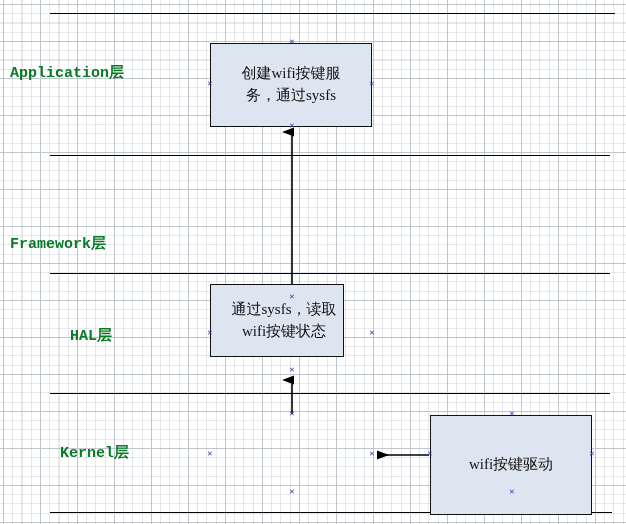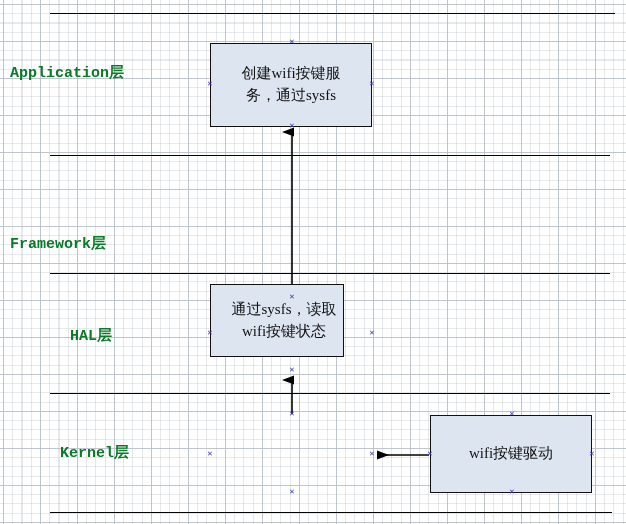--- a/index.html
+++ b/index.html
@@ -114,21 +114,21 @@
   </div>
 
   <div class="node" style="left:210px; top:284px; width:134px; height:73px;padding-left:20px;">
     <div>
       <span>通过sysfs，读取</span>
       <span>wifi按键状态</span>
     </div>
   </div>
 
 
-  <div class="node" style="left:430px; top:415px; width:162px; height:78px;">
+  <div class="node" style="left:430px; top:415px; width:162px; height:100px;">
     <div>
       <span>wifi按键驱动</span>
     </div>
   </div>
 
   <div class="handle" style="left:289px; top:40px;">✕</div>
   <div class="handle" style="left:207px; top:82px;">✕</div>
   <div class="handle" style="left:369px; top:82px;">✕</div>
   <div class="handle" style="left:289px; top:124px;">✕</div>
 

